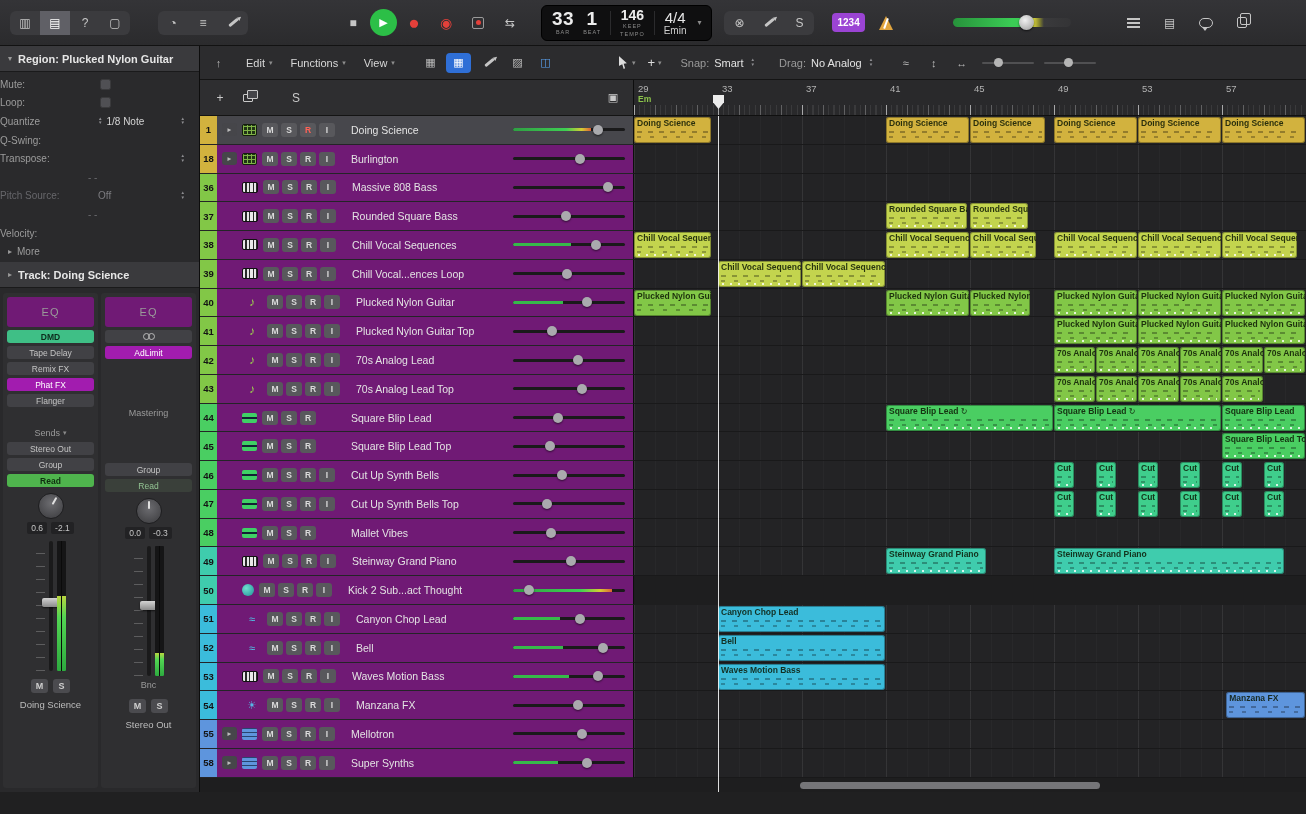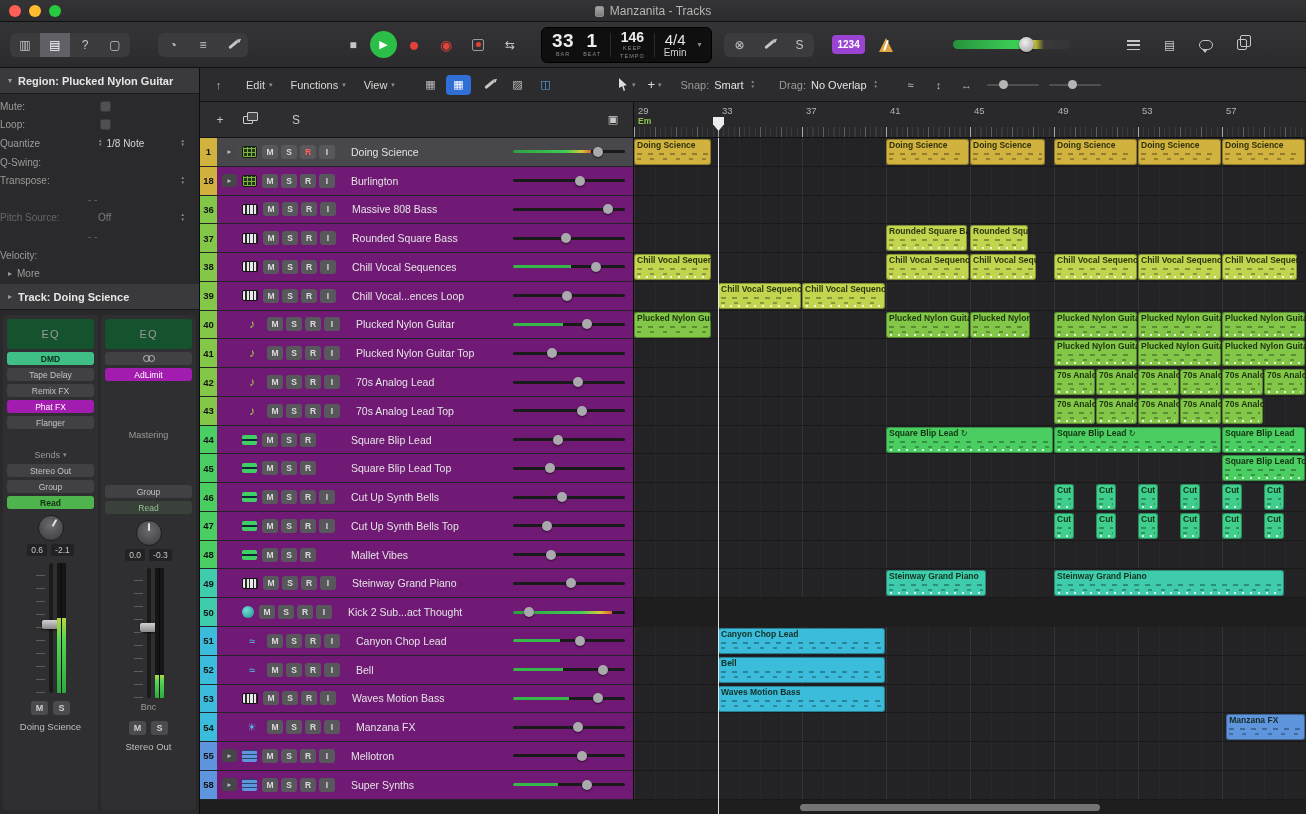--- a/index.html
+++ b/index.html
@@ -74,21 +74,21 @@
   .p-row.dim .p-value{color:#7c7c80;}
   .p-label{width:96px;padding-right:4px;white-space:nowrap;}
   .p-value{color:#d4d4d4;margin-left:2px;}
   .p-check{width:11px;height:11px;background:#521;background:#505054;border:1px solid #3a3a3c;border-radius:2.5px;margin-left:4px;display:inline-block;}
   .p-step{display:inline-flex;flex-direction:column;align-items:center;font-size:4.5px;line-height:4.5px;color:#8e8e92;margin:0 2px;}
   .p-step.right{position:absolute;right:12px;}
   .p-center{width:100%;padding-left:88px;color:#6a6a6e;}
   .p-more{padding-left:8px;color:#9c9c9c;display:flex;align-items:center;gap:5px;}
   .strips{flex:1;display:flex;gap:3px;padding:5px 3px 4px 3px;background:#29292b;min-height:0;}
   .strip{flex:1;display:flex;flex-direction:column;gap:3px;background:#2f2f31;border-radius:3px;padding:4px 4px 4px 4px;min-width:0;}
-  .s-eq{height:30px;background:#14532d;border-radius:3px;color:#9a9a9a;display:flex;align-items:center;justify-content:center;font-size:11px;letter-spacing:1px;flex:none;}
+  .s-eq{height:30px;background:#701a75;border-radius:3px;color:#9a9a9a;display:flex;align-items:center;justify-content:center;font-size:11px;letter-spacing:1px;flex:none;}
   .s-slot{height:13px;border-radius:3px;font-size:8.5px;display:flex;align-items:center;justify-content:center;color:#c4c4c4;background:#414145;flex:none;white-space:nowrap;overflow:hidden;}
   .s-green{background:#3fbf86;color:#0d2b1c;font-weight:bold;}
   .s-blue{background:#a21caf;color:#fff;text-align:center;}
   .s-readgreen{background:#4fb44d;color:#0f3010;font-weight:bold;}
   .s-readdim{background:#3a403a;color:#93c493;}
   .s-label{font-size:9px;color:#9a9a9a;display:flex;align-items:center;justify-content:center;gap:3px;height:12px;flex:none;}
   .chev3{font-size:7px;color:#8a8a8a;}
   .s-circles{display:flex;gap:1px;}
   .s-circles i{width:7px;height:7px;border:1px solid #b9b9b9;border-radius:50%;display:inline-block;}
   .s-circles i+i{margin-left:-3px;}
@@ -196,30 +196,20 @@
   .c-mint{--rc:#3fce8c;}
   .c-teal{--rc:#3fccad;}
   .c-cyan{--rc:#3bbcdb;}
   .c-blue{--rc:#5e95dd;}
 </style>
 </head>
 <body>
 
 <div class="window">
 
-  <div class="titlebar">
-    <div class="lights">
-      <span class="light red"></span>
-      <span class="light yellow"></span>
-      <span class="light green"></span>
-    </div>
-    <div class="wtitle">
-      <span class="doc-icon"></span><span>Manzanita - Tracks</span>
-    </div>
-  </div>
 
   <div class="toolbar">
     <div class="tb-seg" id="tb-left">
         <button class="tb-btn">▥</button>
         <button class="tb-btn active">▤</button>
         <button class="tb-btn">?</button>
         <button class="tb-btn">▢</button>
       </div>
     <div class="tb-seg" id="tb-views">
         <button class="tb-btn">◔</button>
@@ -465,21 +455,21 @@
         <div class="dd snap">
           <span class="dd-label">Snap:</span>
           <span class="dd-val">Smart</span>
           <span class="p-step">
               <span>▲</span>
               <span>▼</span>
             </span>
         </div>
         <div class="dd drag">
           <span class="dd-label">Drag:</span>
-          <span class="dd-val">No Overlap</span>
+          <span class="dd-val">No Analog</span>
           <span class="p-step">
               <span>▲</span>
               <span>▼</span>
             </span>
         </div>
         <div class="lt-group" id="lt-zoom">
             <button class="lt-btn">≈</button>
             <button class="lt-btn">↕</button>
             <button class="lt-btn">↔</button>
           </div>

